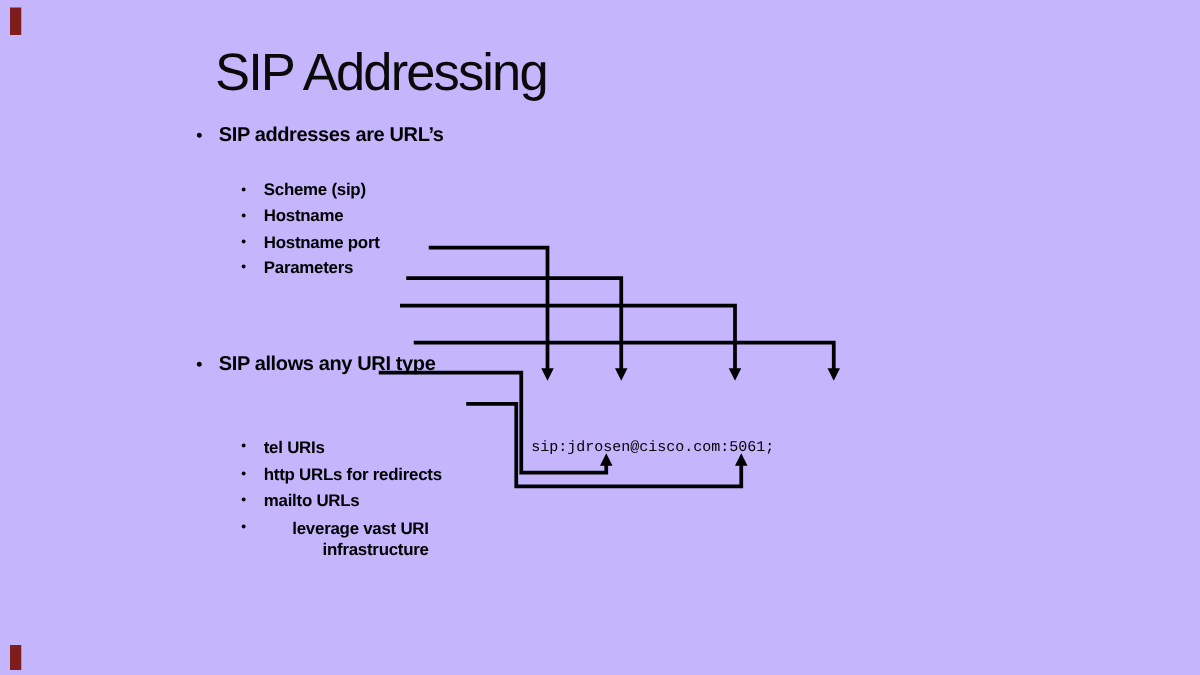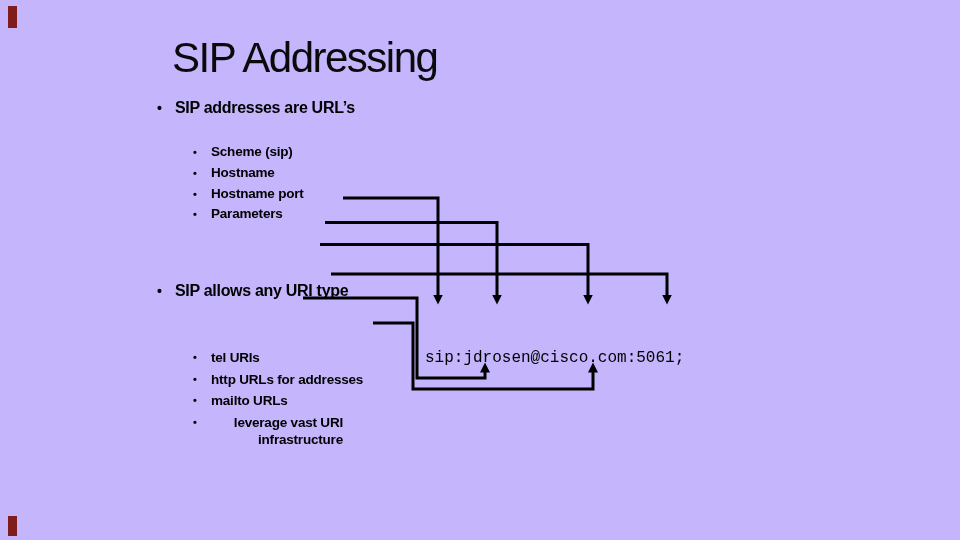--- a/index.html
+++ b/index.html
@@ -29,21 +29,21 @@
   ul.sub1{top:142px;}
   ul.sub1 li{line-height:20.8px;white-space:nowrap;}
   ul.sub2{top:304px;margin-top:45px;}
   ul.sub2 li{line-height:17px;margin-bottom:4.6px;white-space:nowrap;}
   ul.sub2 li.wrap{white-space:normal;}
   ul.sub2 li.wrap .li-text{display:inline-block;width:132px;vertical-align:top;text-align:right;}
 
   .code{
     position:absolute;left:425px;top:306px;
     font-family:"Liberation Mono","DejaVu Sans Mono",monospace;
-    font-size:16px;line-height:21px;white-space:pre;color:#000;
+    font-size:12px;line-height:21px;white-space:pre;color:#000;
   }
   .code .indent{padding-left:22px;}
 
   svg.connectors{position:absolute;left:0;top:0;pointer-events:none;}
   svg.connectors path{fill:none;stroke:#000;stroke-width:3;}
 </style>
 </head>
 <body>
 
 <div class="slide">
@@ -64,21 +64,21 @@
     <li><span class="dot">•</span><span class="li-text">Hostname port</span></li>
     <li><span class="dot">•</span><span class="li-text">Parameters</span></li>
   </ul>
 
   <div class="b b3">
     <span class="dot">•</span><span class="li-text">SIP allows any URI type</span>
   </div>
 
   <ul class="sub sub2">
     <li><span class="dot">•</span><span class="li-text">tel URIs</span></li>
-    <li><span class="dot">•</span><span class="li-text">http URLs for addresses</span></li>
+    <li><span class="dot">•</span><span class="li-text">http URLs for redirects</span></li>
     <li><span class="dot">•</span><span class="li-text">mailto URLs</span></li>
     <li class="wrap"><span class="dot">•</span><span class="li-text">leverage vast URI infrastructure</span></li>
   </ul>
 
   <div class="code">
     <div>sip:jdrosen@cisco.com:5061;</div>
   </div>
 
   <svg class="connectors" width="960" height="540" viewBox="0 0 960 540">
     <defs>

